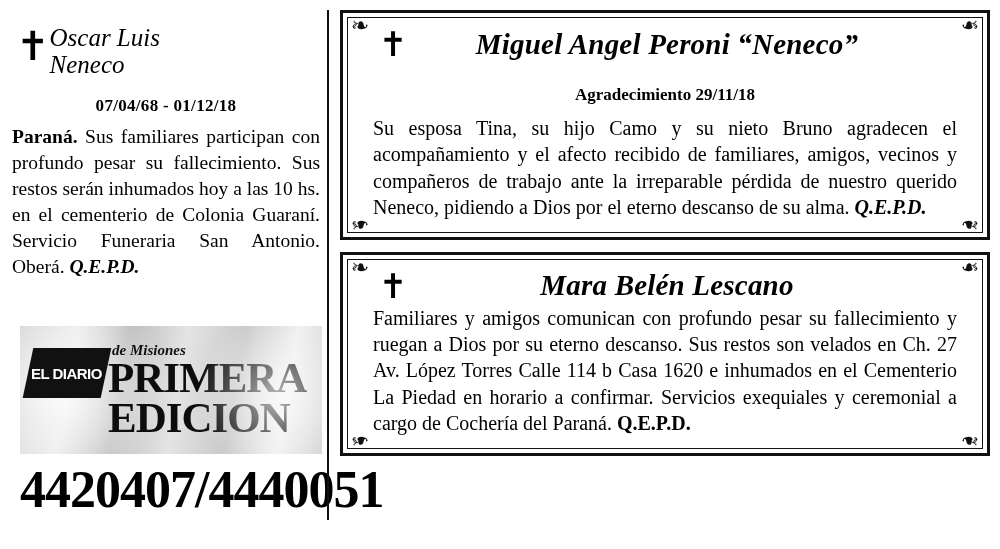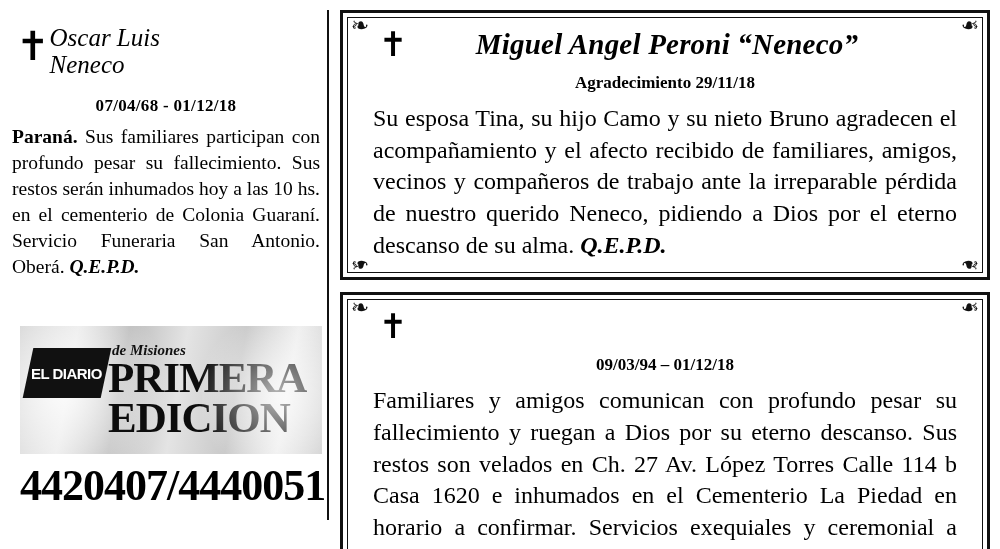--- a/index.html
+++ b/index.html
@@ -161,21 +161,21 @@
     line-height: 1;
   }
   .phone-line {
     position: absolute;
     left: 10px;
     top: 452px;
     width: 302px;
     text-align: center;
     font-family: "Liberation Serif", serif;
     font-weight: bold;
-    font-size: 44px;
+    font-size: 52px;
     letter-spacing: -1px;
     color: #000;
   }
 
   
   .right-col {
     position: absolute;
     left: 340px;
     top: 10px;
     width: 650px;
@@ -226,24 +226,24 @@
     font-style: italic;
     font-weight: bold;
     font-size: 29px;
     padding-right: 52px;
     letter-spacing: 0.2px;
   }
   .notice-sub {
     text-align: center;
     font-weight: bold;
     font-size: 17px;
-    margin: 12px 0 10px 0;
+    margin: 24px 0 10px 0;
   }
   .notice-body {
-    font-size: 24px;
+    font-size: 20px;
     line-height: 1.32;
     text-align: justify;
     text-align-last: left;
     padding: 0 8px 2px 8px;
   }
   .notice-body i { font-style: italic; font-weight: bold; }
   .notice-body b { font-weight: bold; }
 </style>
 </head>
 <body>
@@ -297,19 +297,19 @@
 
     <div class="notice">
       <div class="inner-rule"></div>
       <div class="corner tl">❧</div>
       <div class="corner tr">❧</div>
       <div class="corner bl">❧</div>
       <div class="corner br">❧</div>
 
       <div class="notice-head">
         <div class="cross cross-right">✝</div>
+        <div class="notice-name">Mara Belén Lescano</div>
       </div>
-      <div class="notice-sub">09/03/94 – 01/12/18</div>
       <div class="notice-body"><span>Familiares y amigos comunican con profundo pesar su fallecimiento y ruegan a Dios por su eterno descanso. Sus restos son velados en Ch. 27 Av. López Torres Calle 114 b Casa 1620 e inhumados en el Cementerio La Piedad en horario a confirmar. Servicios exequiales y ceremonial a cargo de Cochería del Paraná. </span><b>Q.E.P.D.</b></div>
     </div>
 
   </div>
 </div>
 
 </body></html>

